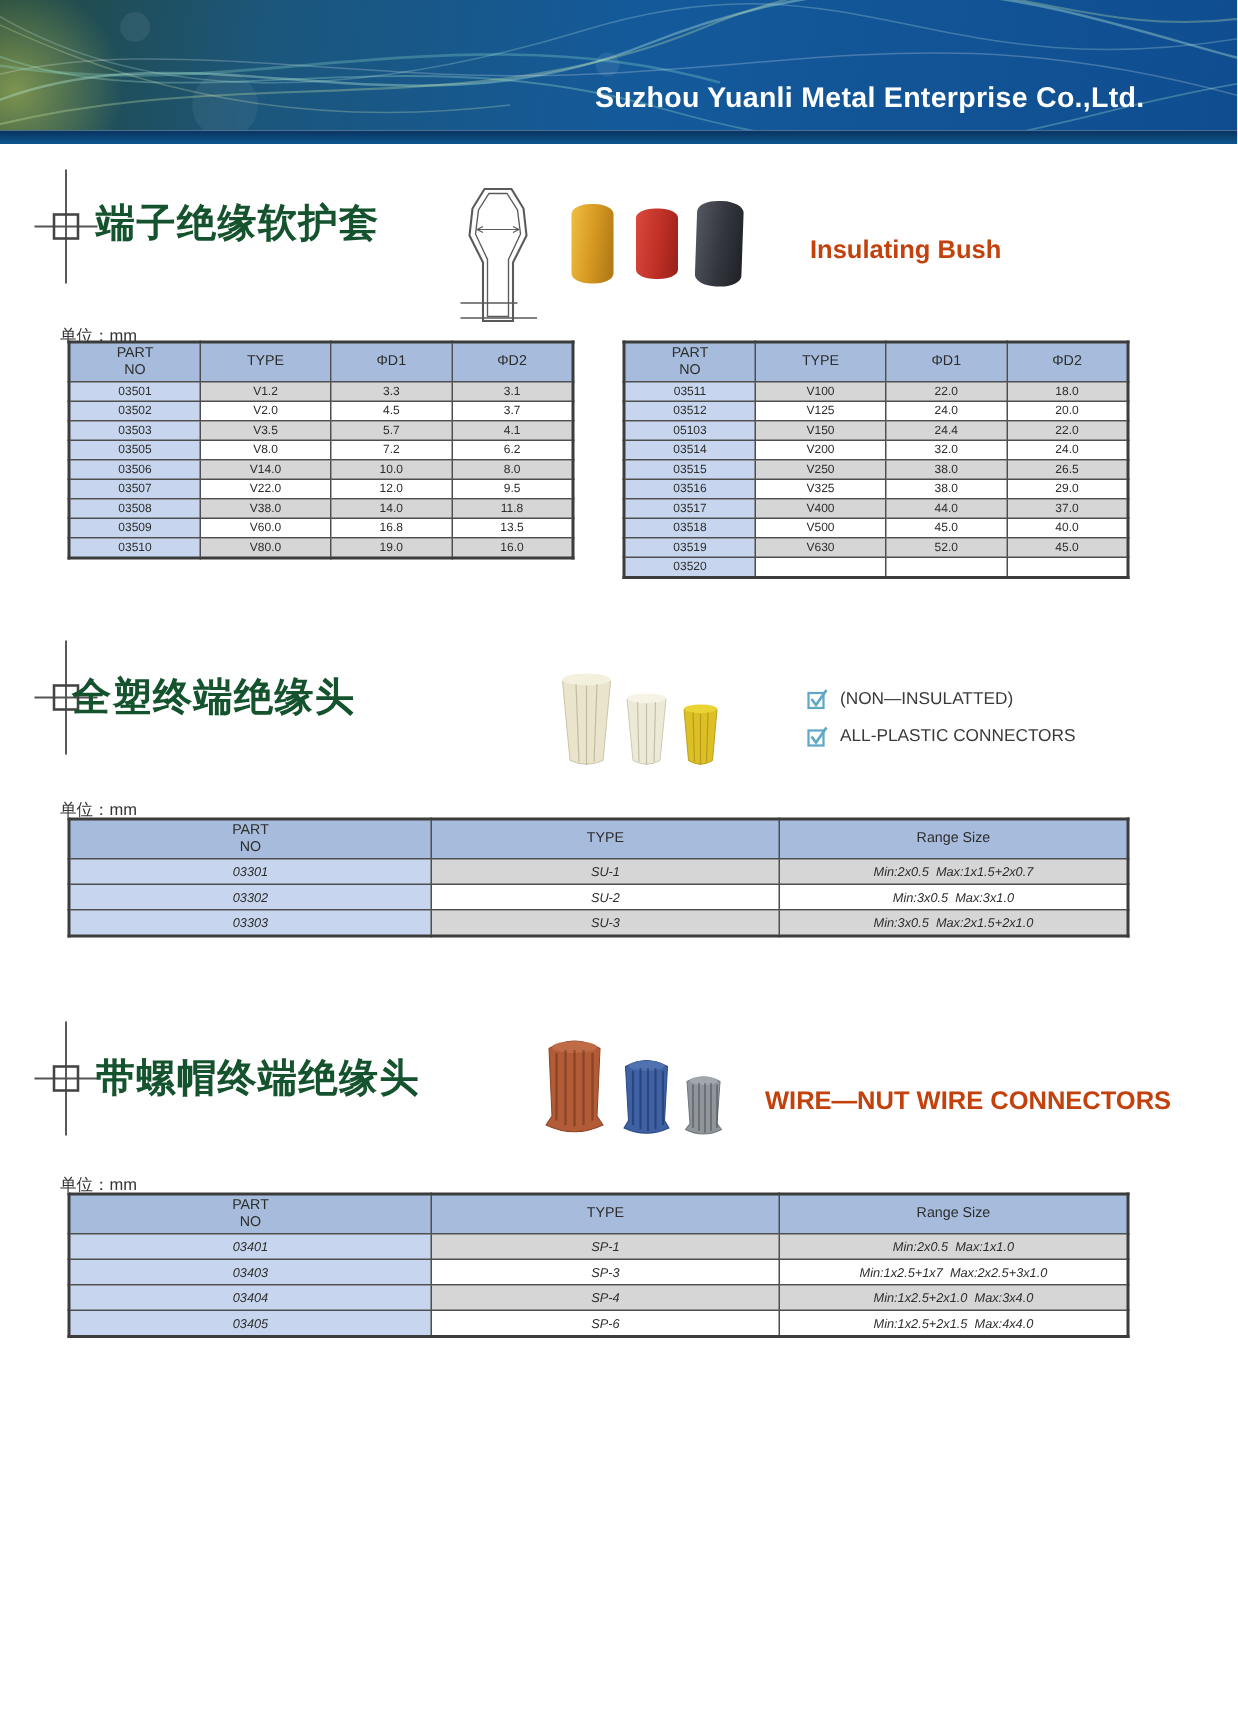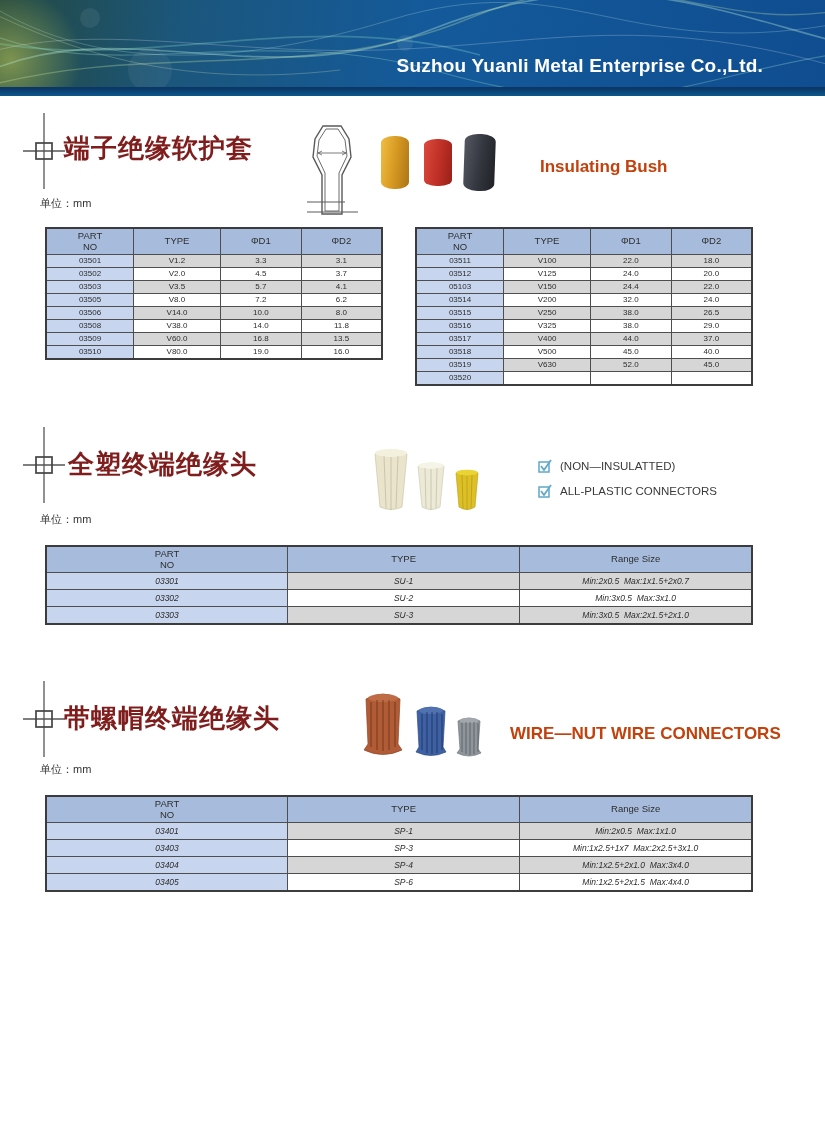--- a/index.html
+++ b/index.html
@@ -11,22 +11,22 @@
     background:
       radial-gradient(circle at 10px 60px, rgba(198,208,88,.55), rgba(198,208,88,0) 72px),
       linear-gradient(97deg,#24493f 0%,#1b567c 22%,#145a9b 52%,#0f4d90 100%);}
   .header-curves{position:absolute;left:0;top:0;}
   .company{position:absolute;top:55px;right:62px;color:#ffffff;font-size:19px;font-weight:bold;letter-spacing:.2px;}
   .header-stripe{position:absolute;top:87px;left:0;width:825px;height:9px;
     background:linear-gradient(180deg,#0a3765 15%,#0e568f 100%);}
 
   
   .crosshair{position:absolute;}
-  .section-title{position:absolute;font-size:26px;font-weight:bold;color:#7f1d1d;letter-spacing:1px;white-space:nowrap;}
-  .unit{position:absolute;font-size:11px;color:#333;}
+  .section-title{position:absolute;font-size:26px;font-weight:bold;color:#14532d;letter-spacing:1px;white-space:nowrap;}
+  .unit{position:absolute;font-size:11px;color:#333;margin-top:20px;}
   .en-label{position:absolute;font-size:17px;font-weight:bold;color:#c2410c;white-space:nowrap;}
   .feature{position:absolute;display:flex;align-items:center;gap:7px;font-size:11.5px;color:#3a3a3a;white-space:nowrap;padding-left:28px;}
 
   
   .tblwrap{position:absolute;}
   table{border-collapse:collapse;table-layout:fixed;border:2px solid #3c3c3c;}
   th{background:#a7bcdc;font-weight:normal;font-size:9.5px;color:#2d2d2d;
      white-space:pre-line;line-height:1.15;border:1px solid #4e4e4e;height:25px;padding:0;text-align:center;}
   td{border:1px solid #4e4e4e;text-align:center;padding:0;line-height:1.05;color:#2d2d2d;}
   td:first-child{background:#c7d6ee;}
@@ -149,20 +149,26 @@
             <td>7.2</td>
             <td>6.2</td>
           </tr>
           <tr>
             <td>03506</td>
             <td>V14.0</td>
             <td>10.0</td>
             <td>8.0</td>
           </tr>
           <tr>
+            <td>03507</td>
+            <td>V22.0</td>
+            <td>12.0</td>
+            <td>9.5</td>
+          </tr>
+          <tr>
             <td>03508</td>
             <td>V38.0</td>
             <td>14.0</td>
             <td>11.8</td>
           </tr>
           <tr>
             <td>03509</td>
             <td>V60.0</td>
             <td>16.8</td>
             <td>13.5</td>
@@ -250,21 +256,21 @@
           </tr>
         </tbody>
       </table>
   </div>
 
   <svg class="crosshair" style="left:21px;top:425px" width="46" height="80" viewBox="0 0 46 80">
     <line x1="23" y1="2" x2="23" y2="78" stroke="#555" stroke-width="1.3"></line>
     <line x1="2" y1="40" x2="44" y2="40" stroke="#555" stroke-width="1.3"></line>
     <rect x="15" y="32" width="16" height="16" fill="none" stroke="#444" stroke-width="1.7"></rect>
   </svg>
-  <div class="section-title" style="left:68px;top:447px">全塑终端绝缘头</div>
+  <div class="section-title" style="left:48px;top:447px">全塑终端绝缘头</div>
 
   <svg class="art" style="left:372px;top:446px" width="110" height="66" viewBox="0 0 110 66">
     <g>
       <path d="M3,8 Q19,1 35,8 L30,61 Q19,66 8,61 Z" fill="#e9e4cb" stroke="#c6c0a2" stroke-width="0.6"></path>
       <ellipse cx="19" cy="7" rx="16" ry="4" fill="#f3f0dd"></ellipse>
       <path d="M12,10 L14,62 M19,11 L19,64 M26,10 L24,62" stroke="rgba(120,115,85,0.35)" stroke-width="0.8" fill="none"></path>
     </g>
     <g transform="translate(44,14)">
       <path d="M2,6 Q15,0 28,6 L24,47 Q15,52 6,47 Z" fill="#ece9d7" stroke="#c9c5ad" stroke-width="0.6"></path>
       <ellipse cx="15" cy="5.5" rx="13" ry="3.2" fill="#f6f4e6"></ellipse>

